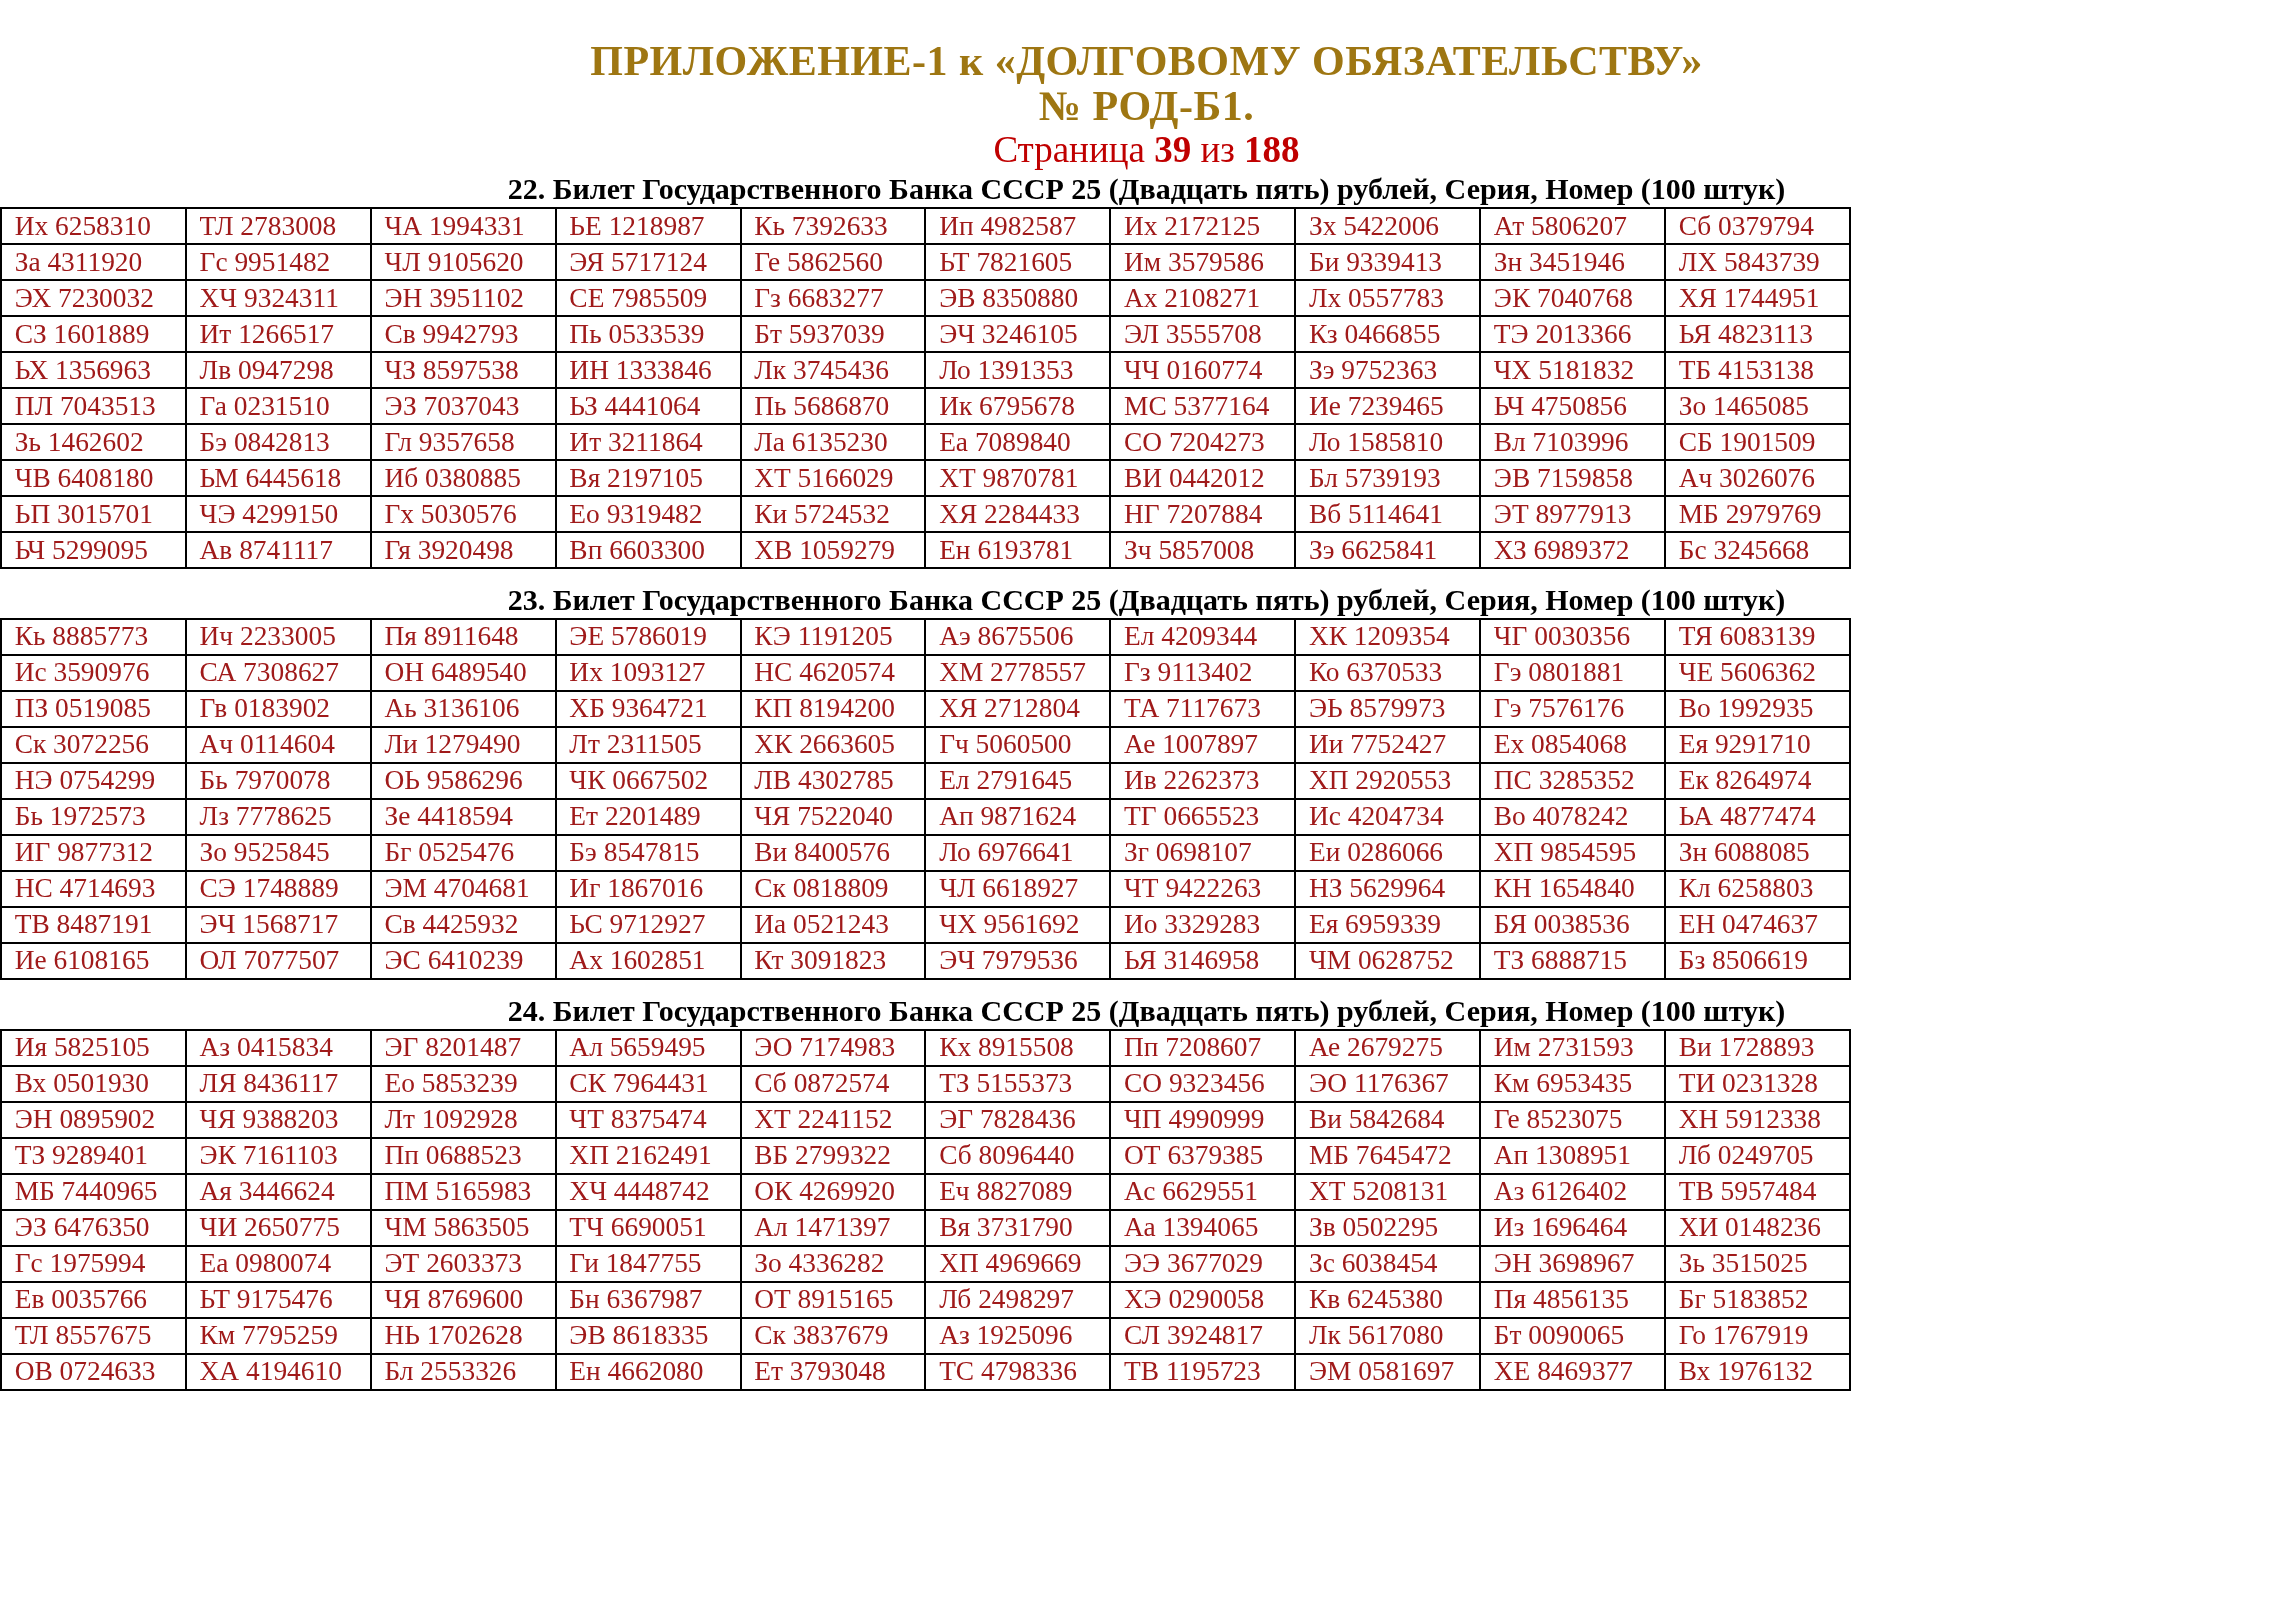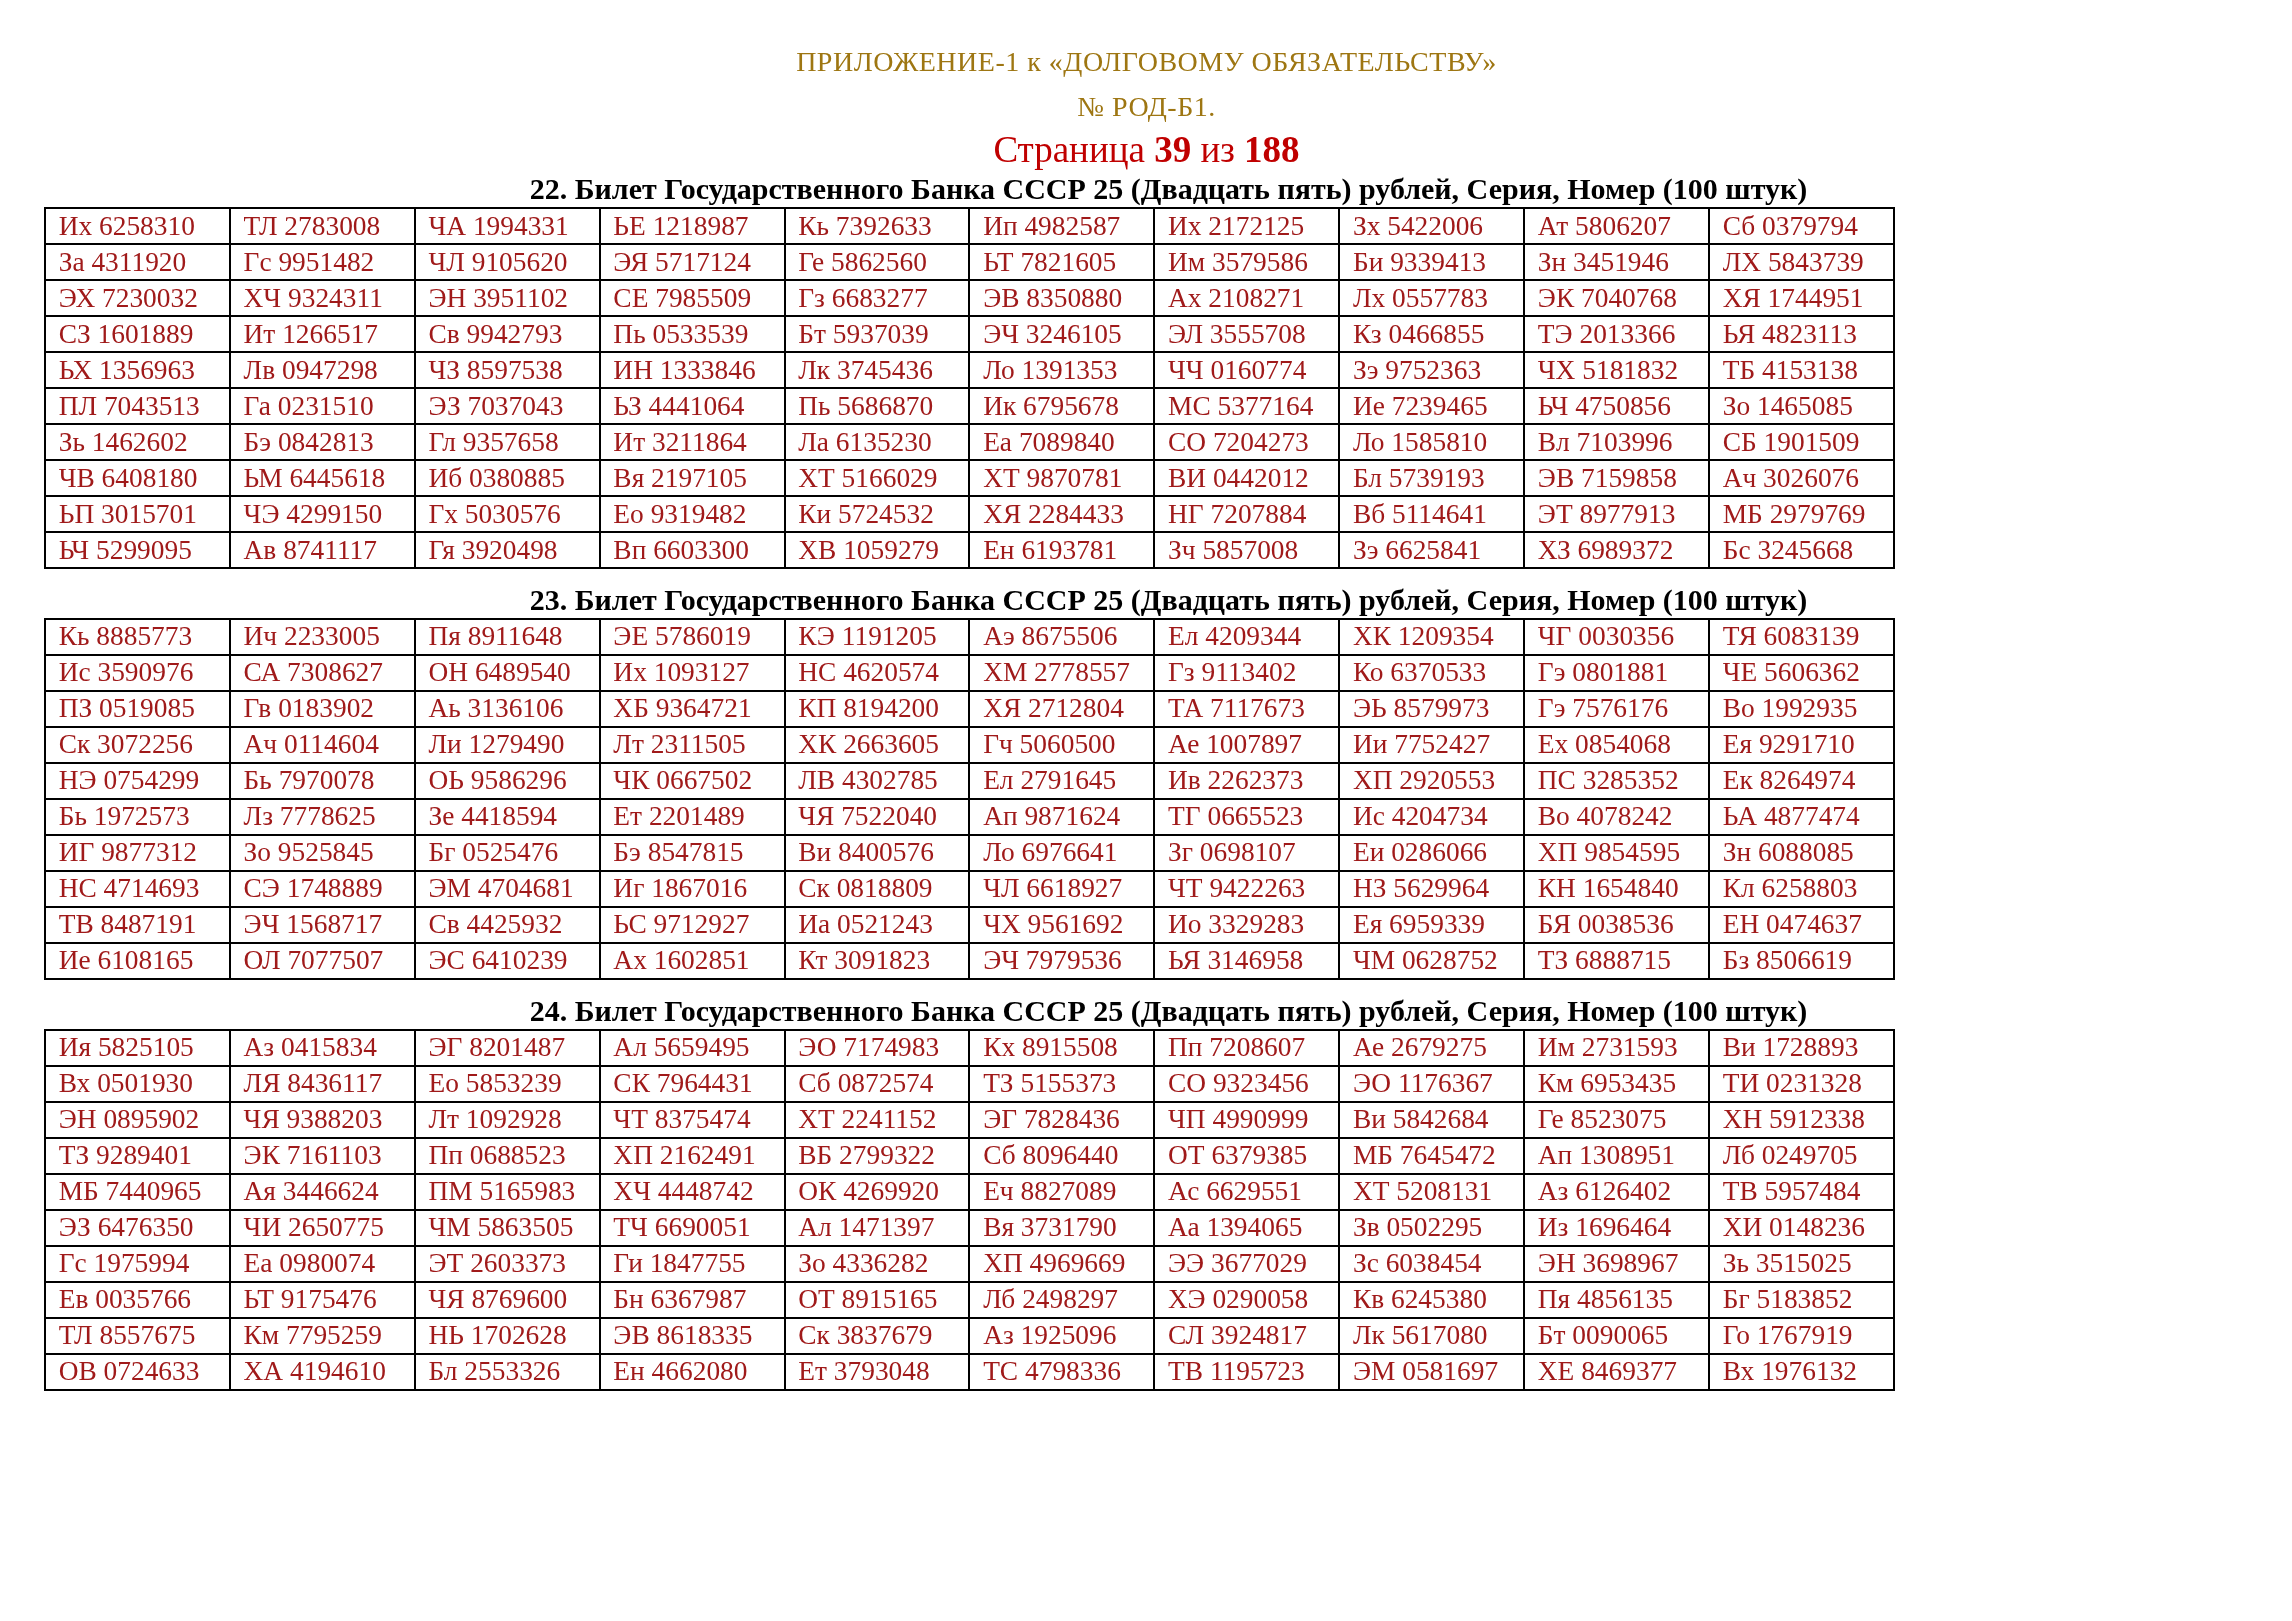--- a/index.html
+++ b/index.html
@@ -10,30 +10,30 @@
     --caption-black:#000000;
   }
   *{margin:0;padding:0;box-sizing:border-box;}
   html,body{background:#ffffff;}
   .page{
     width:2293px;height:1621px;background:#ffffff;overflow:hidden;
     font-family:"Liberation Serif","DejaVu Serif",serif;
   }
   .title-block{padding-top:39px;text-align:center;}
   .title-line{
-    font-size:28px;font-weight:normal;color:var(--title-gold);
+    font-size:42px;font-weight:bold;color:var(--title-gold);
     line-height:45px;letter-spacing:0.5px;
   }
   .page-line{font-size:37px;color:var(--page-red);line-height:41px;}
   .page-line .bold{font-weight:bold;}
   .table-caption{
     text-align:center;font-size:30px;font-weight:bold;
     color:var(--caption-black);line-height:37px;
   }
-  section.table-section{margin-top:0;padding-left:44px;}
+  section.table-section{margin-top:0;}
   section.table-section + section.table-section{margin-top:11.8px;}
   table.serials{
     border-collapse:collapse;table-layout:fixed;
     width:1851px;
     border:2.9px solid var(--border-black);
   }
   table.serials td{
     height:36px;
     border-left:2px solid var(--border-black);
     border-right:2px solid var(--border-black);

